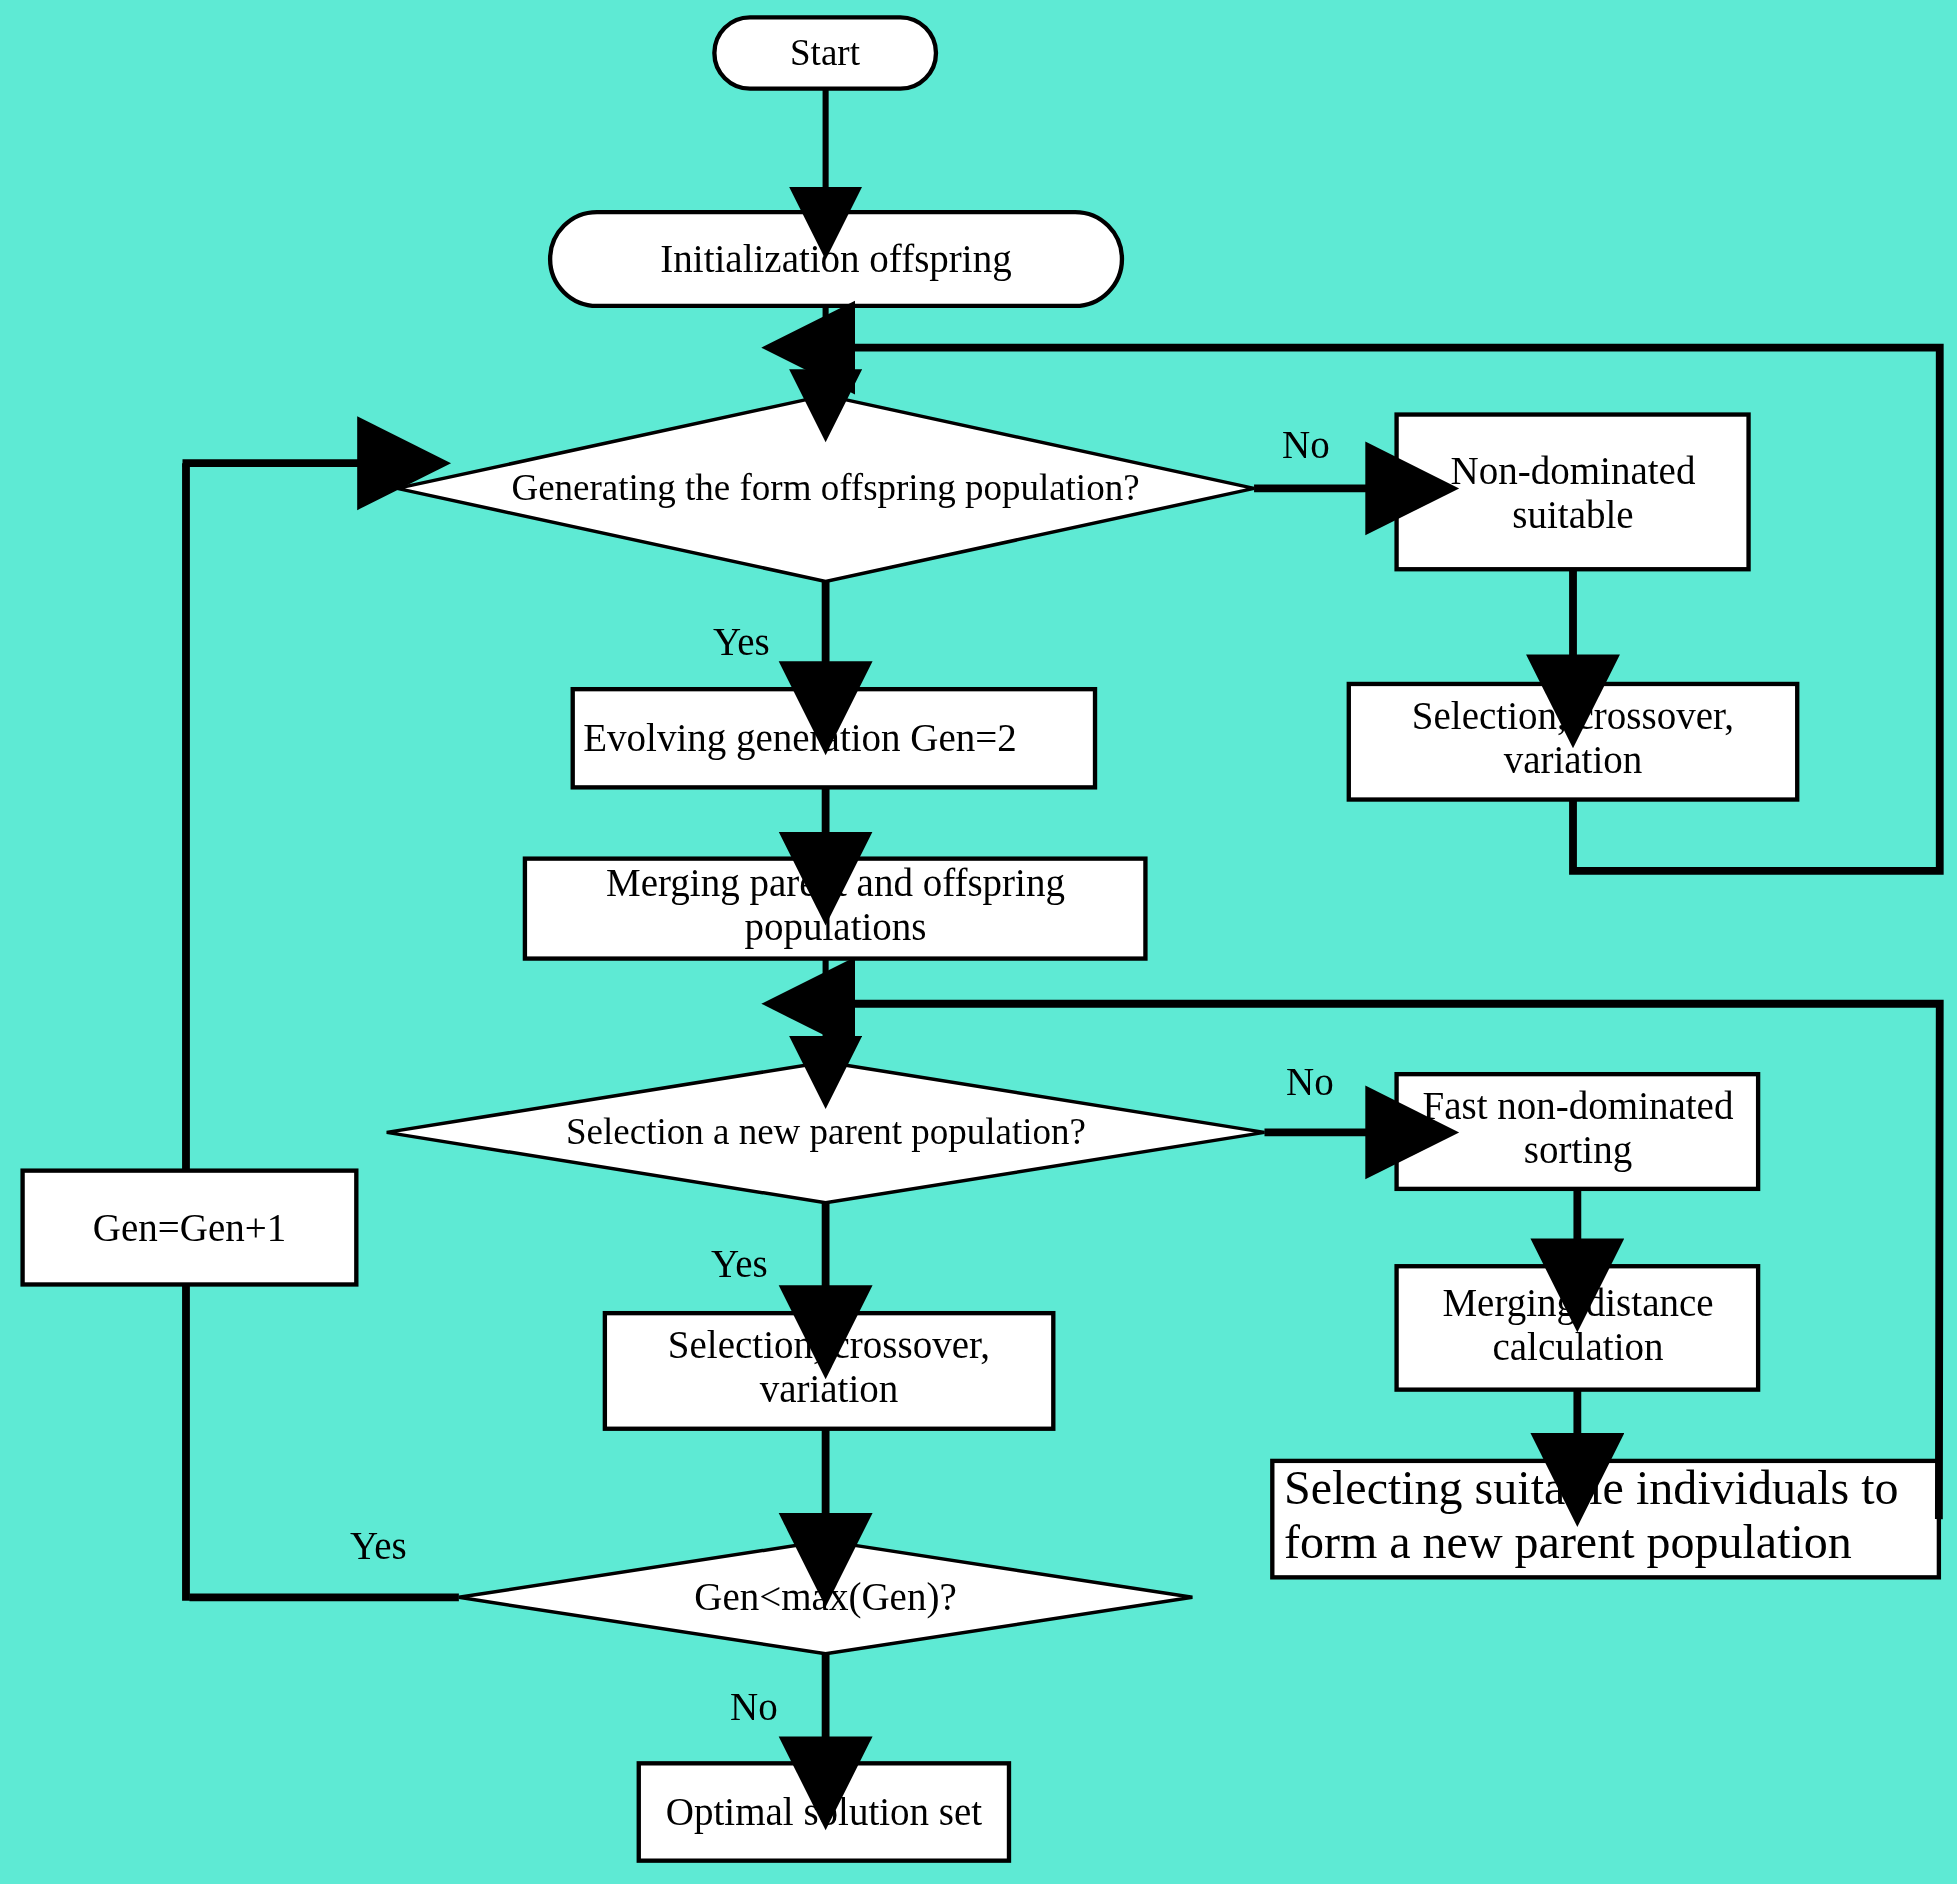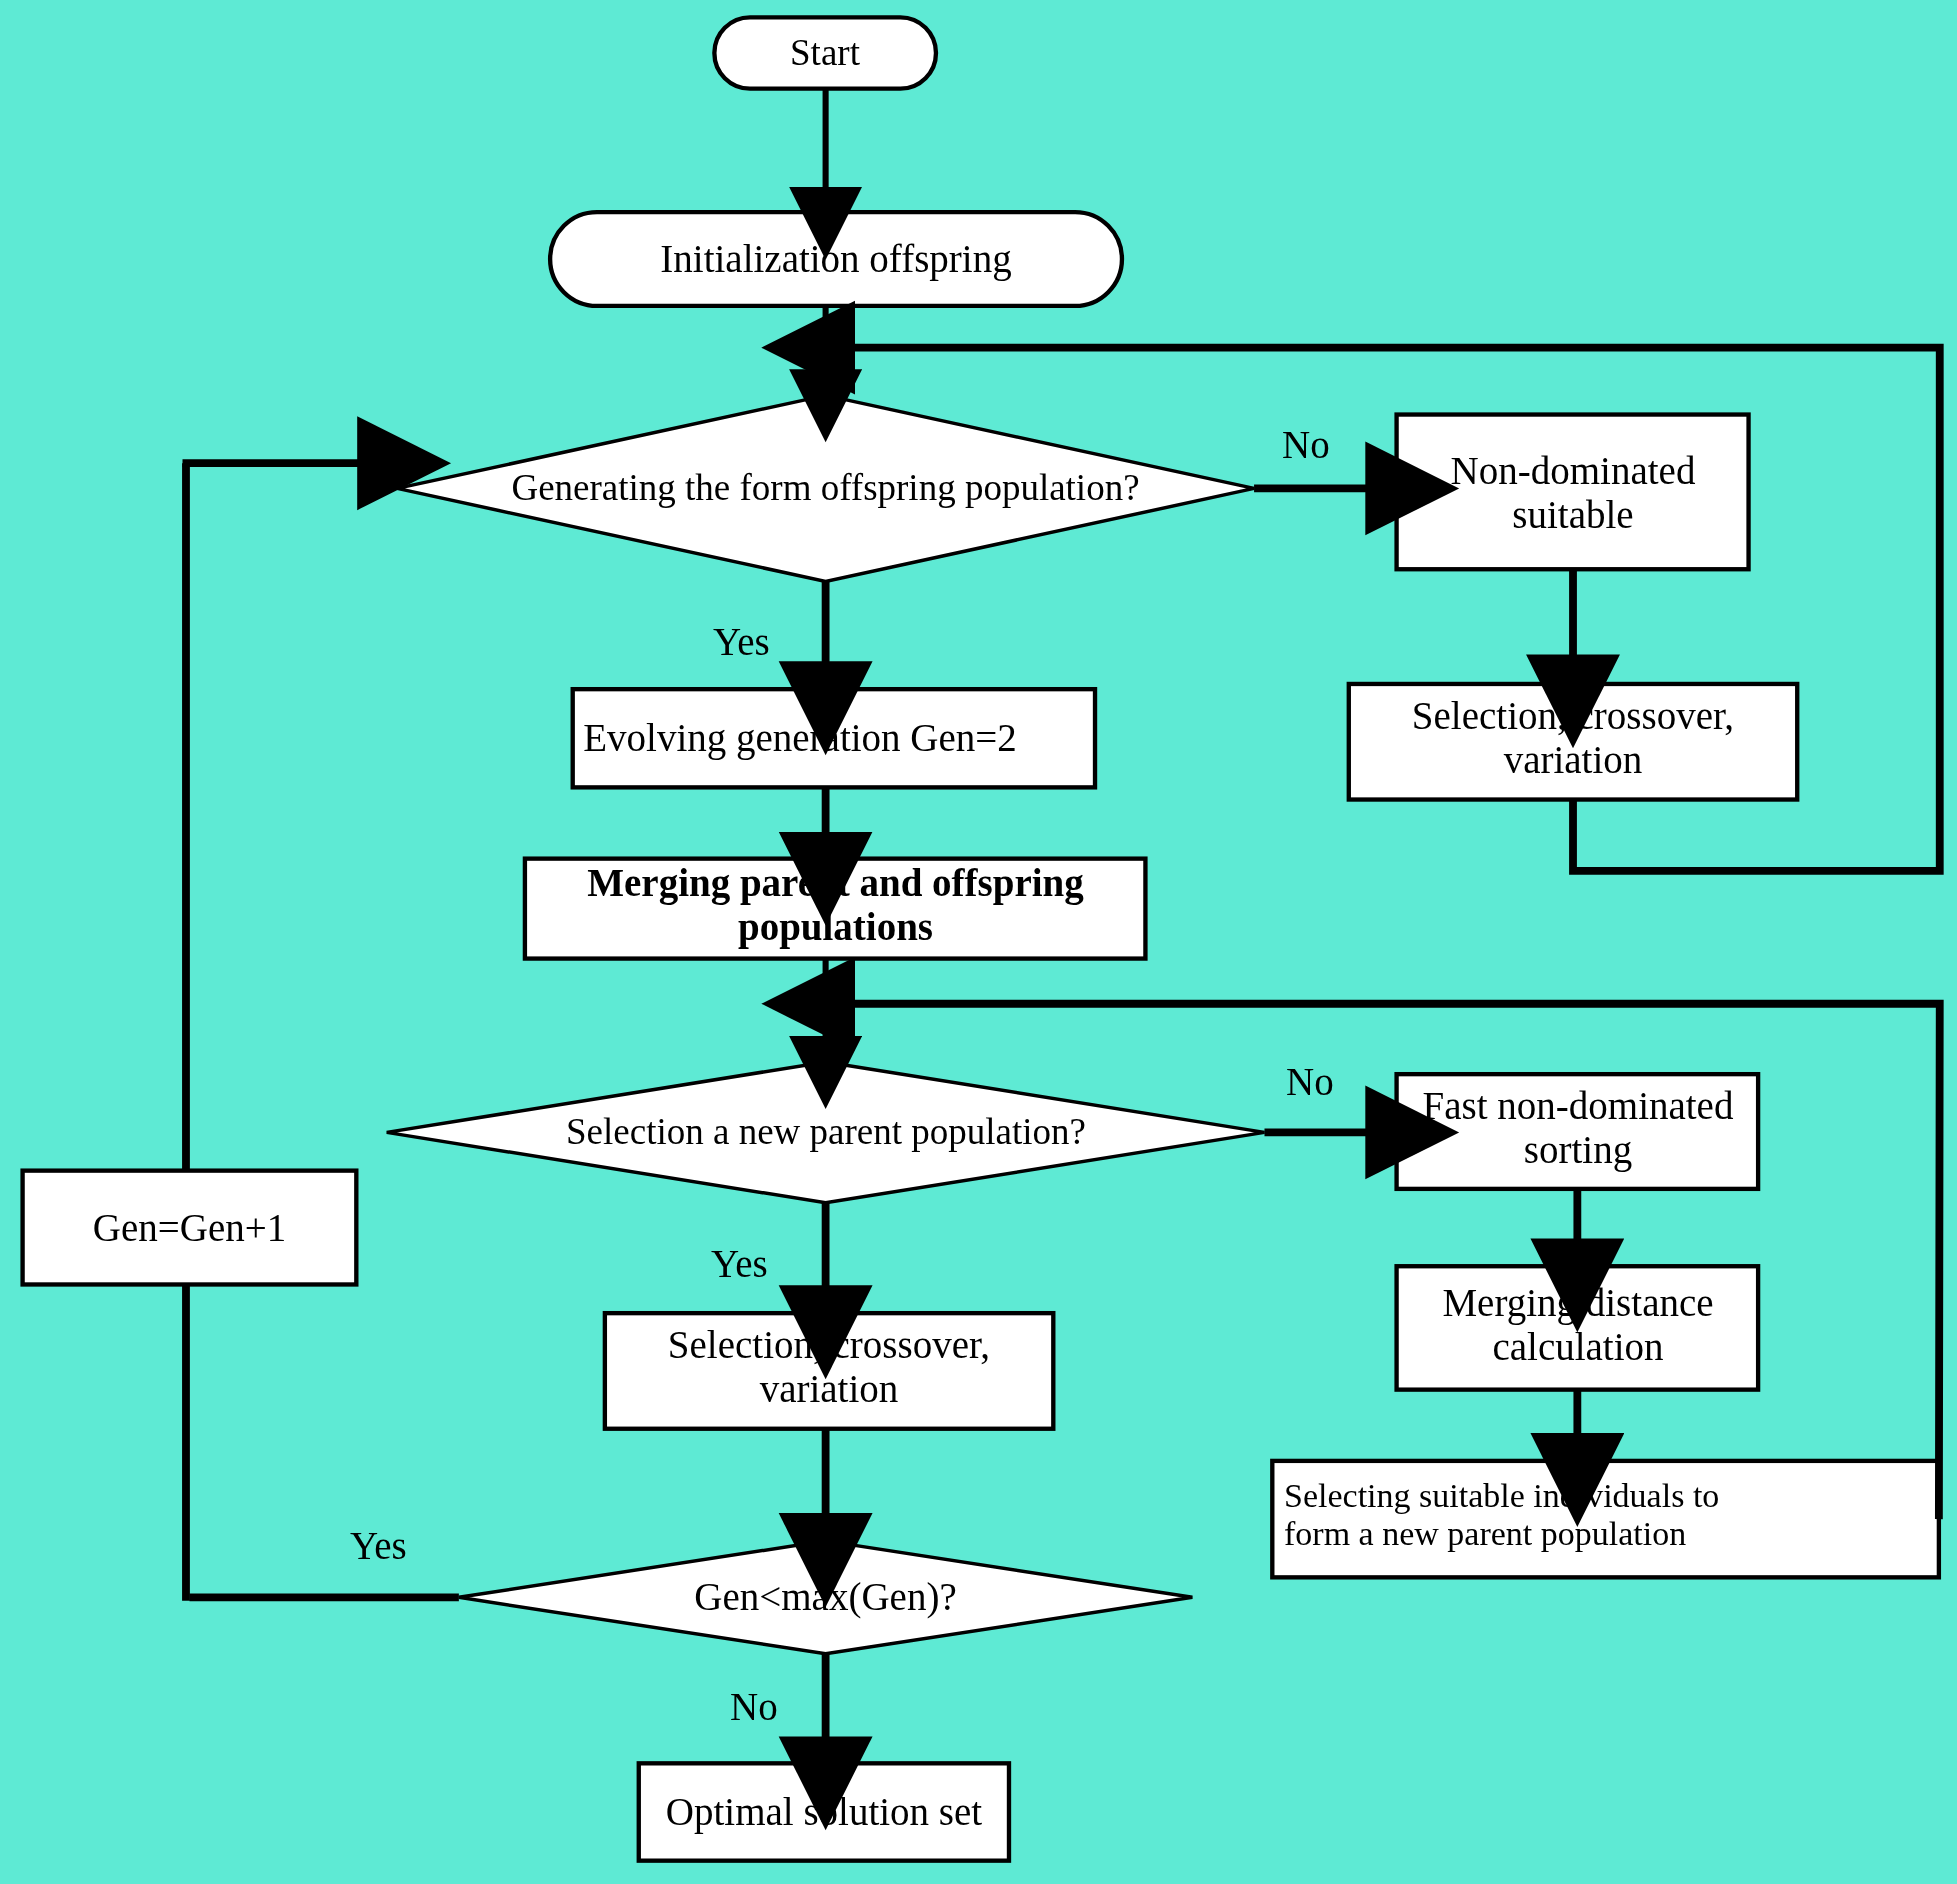--- a/index.html
+++ b/index.html
@@ -129,32 +129,32 @@
   <div class="node-label" style="left:397px; top:462px; width:857px; height:52px; font-size:37px;">Generating the form offspring population?</div>
 
   <div class="node-label" style="left:1397px; top:415px; width:352px; height:155px; font-size:39px;">Non-dominated
 suitable</div>
 
   <div class="node-label" style="left:1349px; top:680px; width:448px; height:116px; font-size:39px;">Selection, crossover,
 variation</div>
 
   <div class="node-label" style="left:539px; top:689px; width:522px; height:98px; font-size:39px;">Evolving generation Gen=2</div>
 
-  <div class="node-label" style="left:525px; top:855px; width:621px; height:100px; font-size:39px;font-weight:bold;">Merging parent and offspring
+  <div class="node-label" style="left:525px; top:855px; width:621px; height:100px; font-size:39px;">Merging parent and offspring
 populations</div>
 
   <div class="node-label" style="left:387px; top:1106px; width:878px; height:52px; font-size:37px;">Selection a new parent population?</div>
 
   <div class="node-label" style="left:1397px; top:1070px; width:362px; height:115px; font-size:39px;">Fast non-dominated
 sorting</div>
 
   <div class="node-label" style="left:1397px; top:1263px; width:362px; height:123px; font-size:39px;">Merging distance
 calculation</div>
 
-  <div class="node-label left" style="left:1284px; top:1457px; width:652px; height:116px; font-size:34px;">Selecting suitable individuals to
+  <div class="node-label left" style="left:1284px; top:1457px; width:652px; height:116px; font-size:48px;">Selecting suitable individuals to
 form a new parent population</div>
 
   <div class="node-label" style="left:605px; top:1309px; width:448px; height:116px; font-size:39px;">Selection, crossover,
 variation</div>
 
   <div class="node-label" style="left:459px; top:1571px; width:733px; height:52px; font-size:39px;">Gen&lt;max(Gen)?</div>
 
   <div class="node-label" style="left:22.6px; top:1171px; width:334px; height:114px; font-size:39px;">Gen=Gen+1</div>
 
   <div class="node-label" style="left:639px; top:1763px; width:370px; height:97px; font-size:39px;">Optimal solution set</div>

